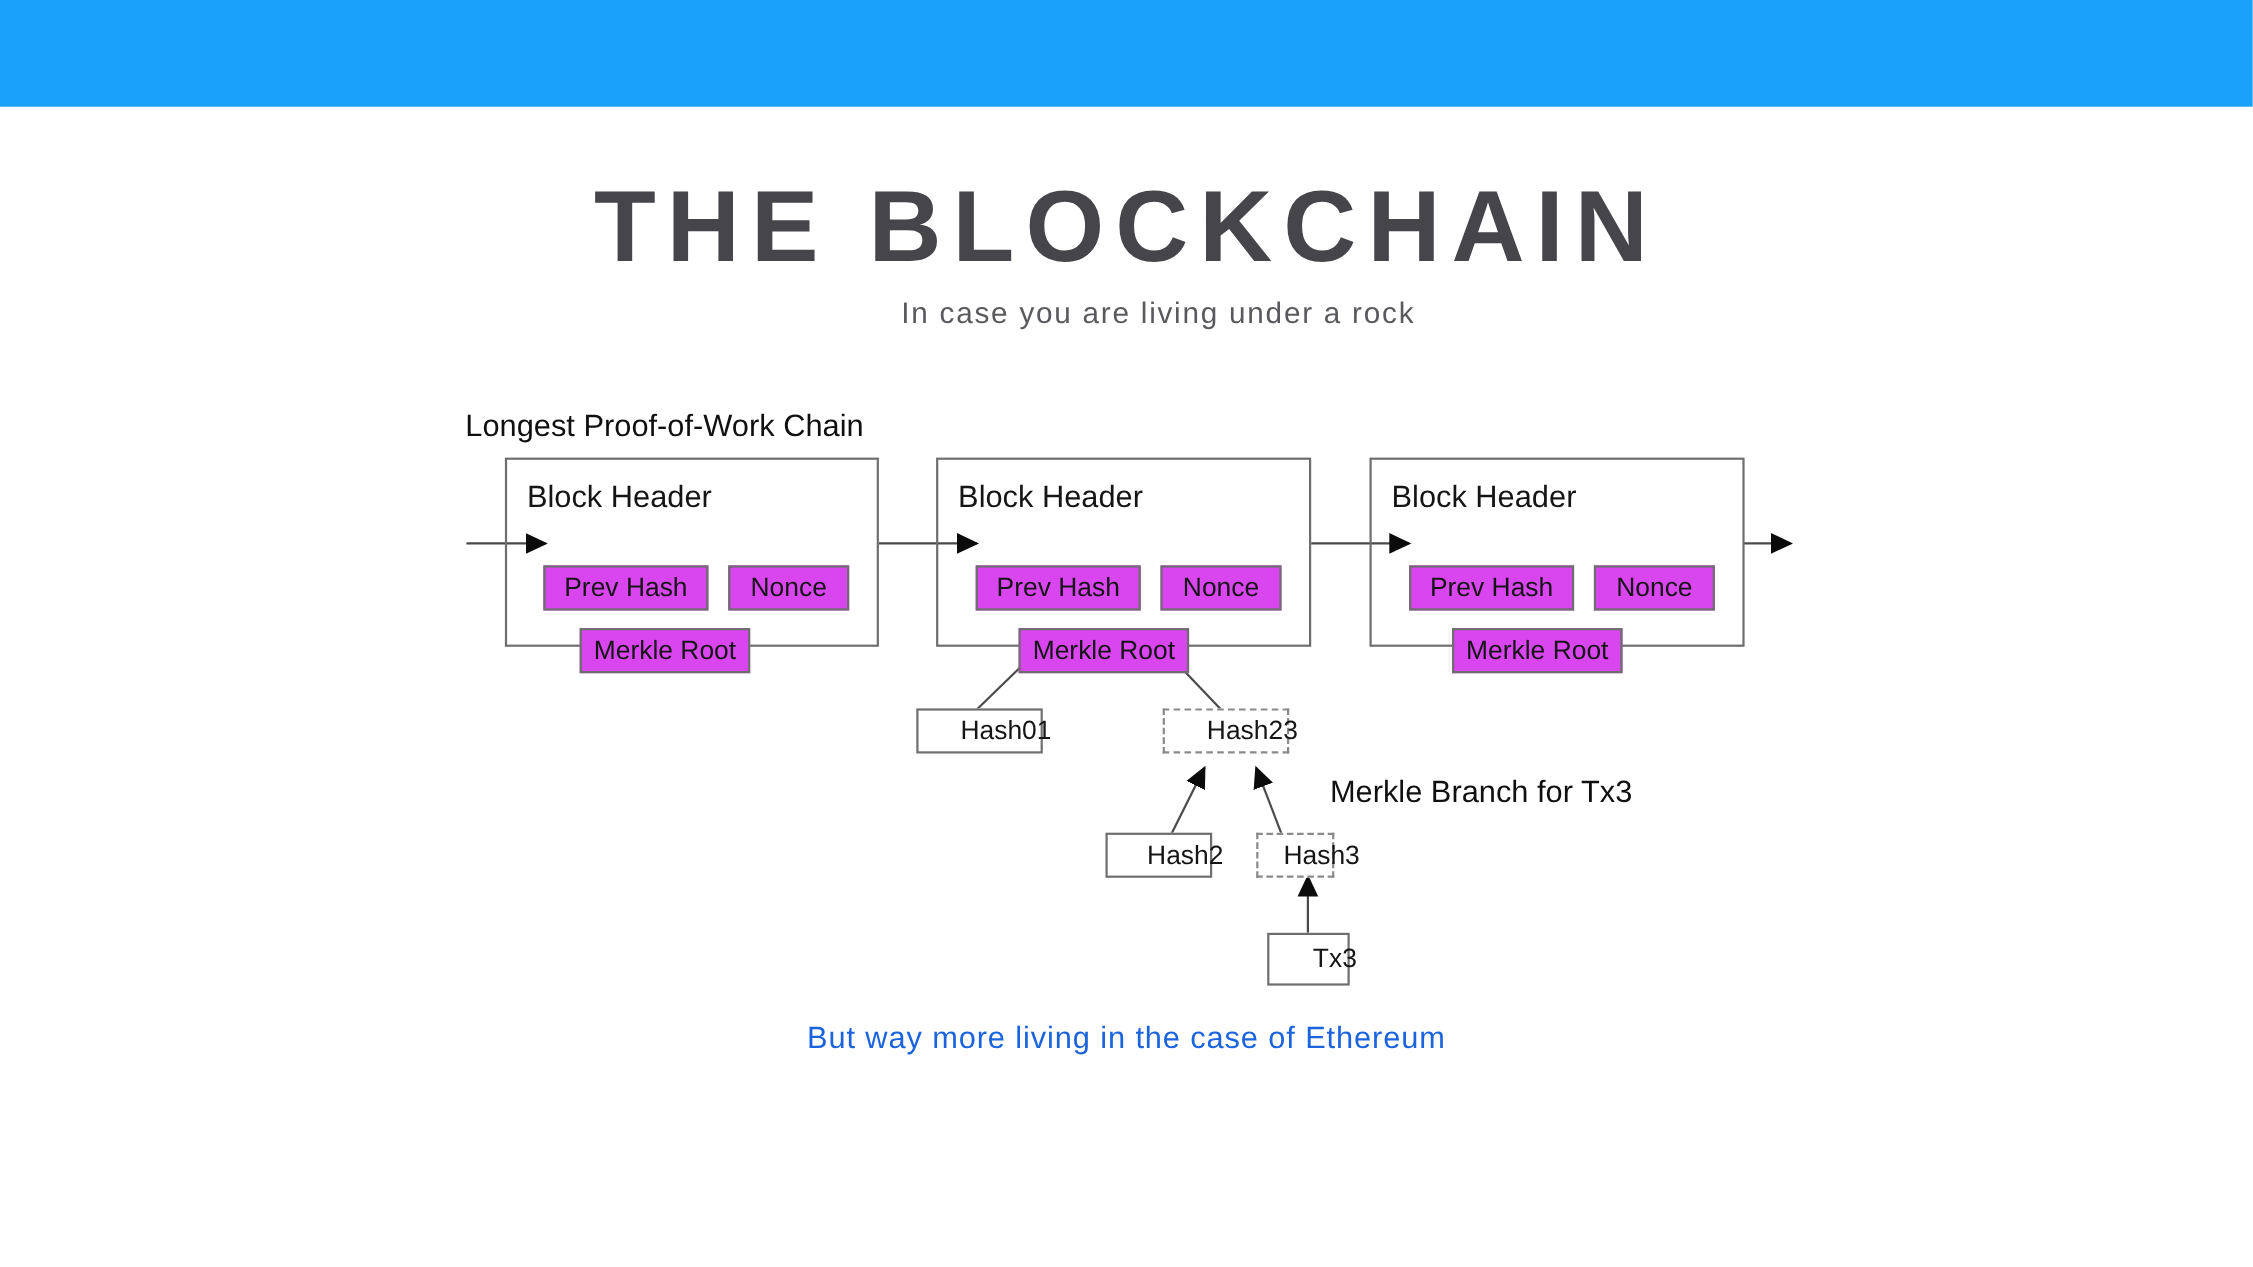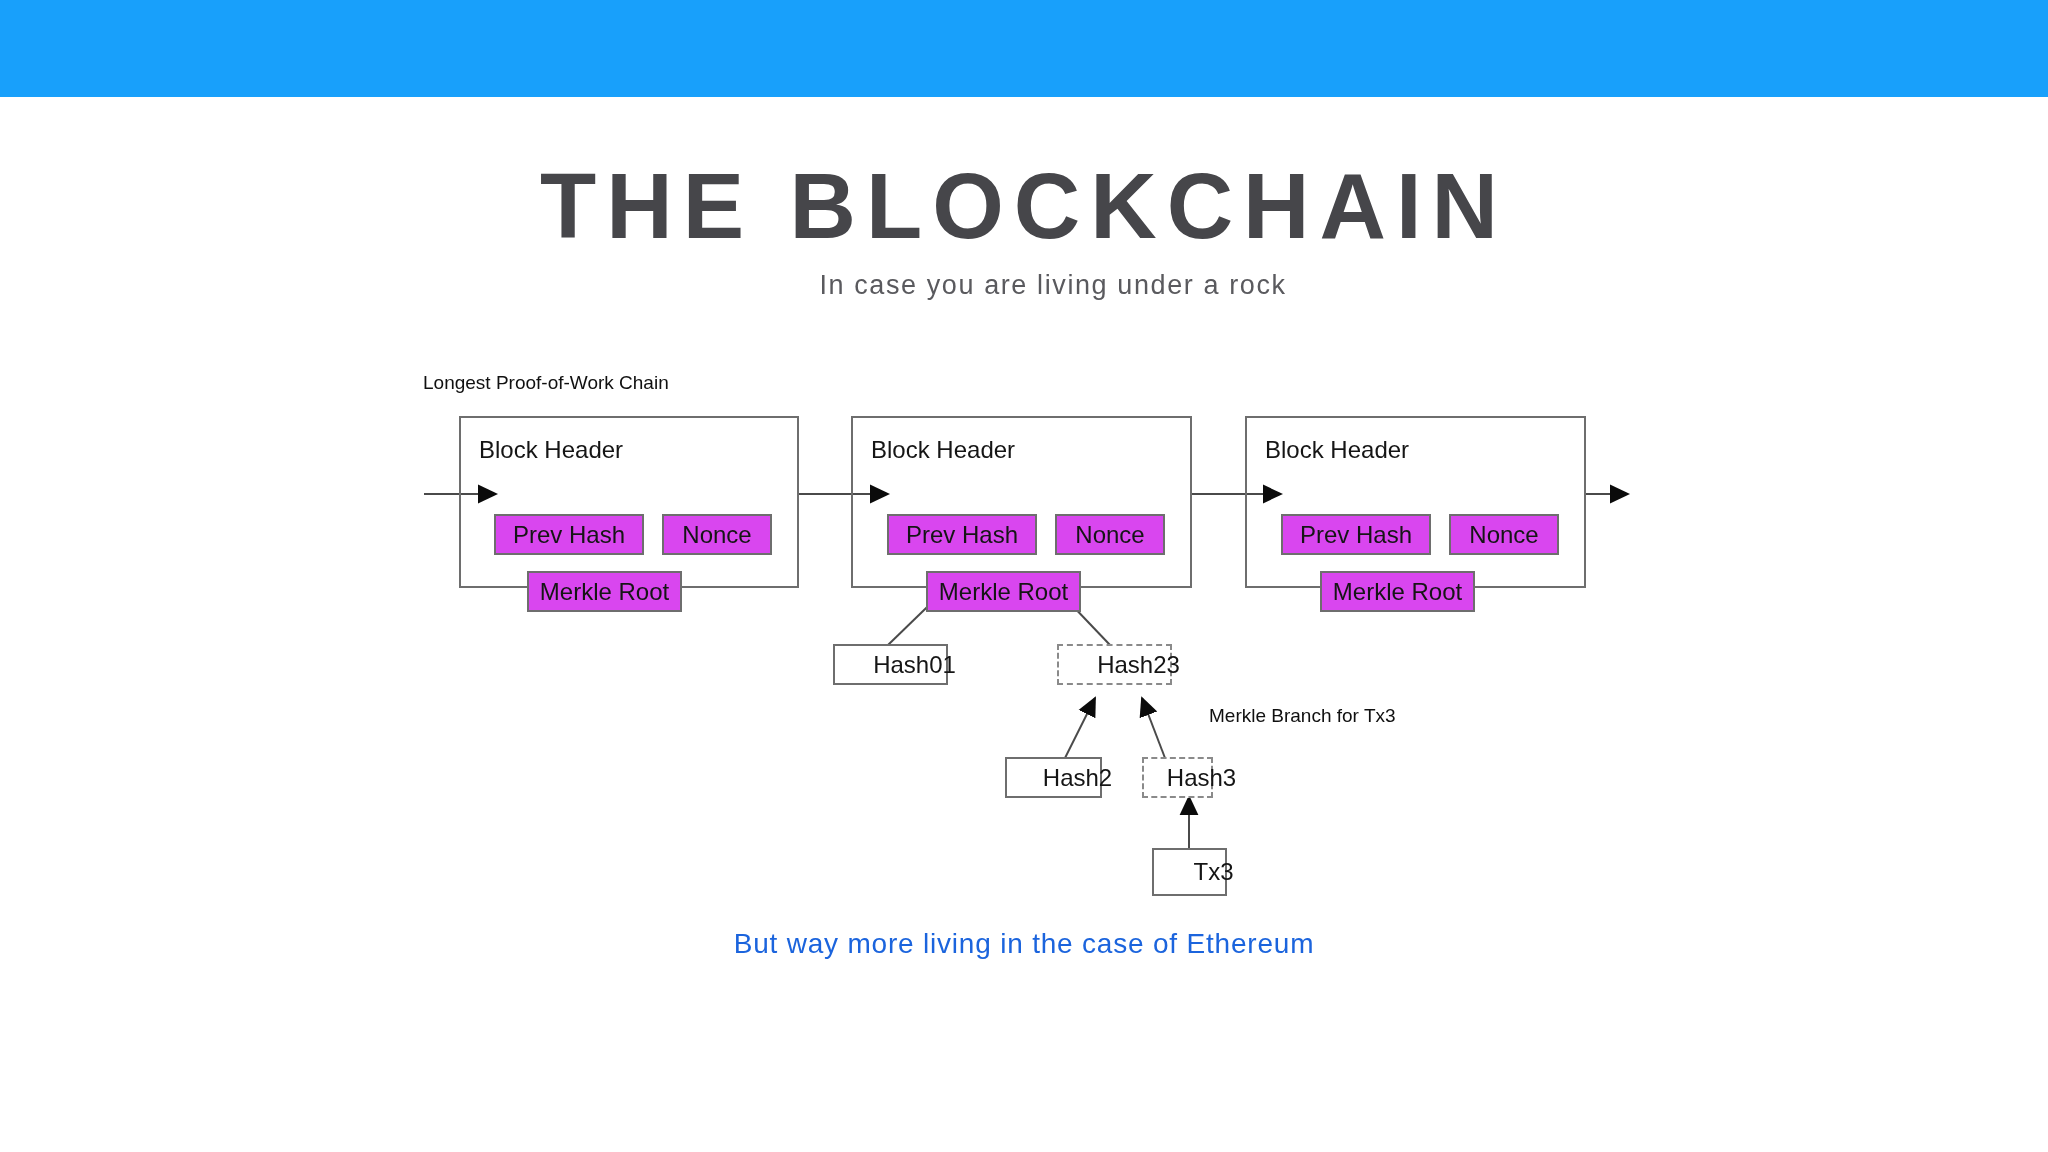--- a/index.html
+++ b/index.html
@@ -65,38 +65,38 @@
   #diagram {
     position: absolute;
     left: 0; top: 0;
     width: 2048px;
     height: 1152px;
   }
   #diagram svg { display: block; }
 
   .dg-label {
     position: absolute;
-    font-size: 19px;
+    font-size: 28px;
     color: #101010;
     line-height: 1;
     white-space: nowrap;
   }
 
   
   .block {
     position: absolute;
     box-sizing: border-box;
     border: 2px solid #6E6E6E;
     background: transparent;
   }
   .block-header-label {
     position: absolute;
     left: 18px;
     top: 18px;
-    font-size: 24px;
+    font-size: 28px;
     color: #151515;
     white-space: nowrap;
   }
   
   .field {
     position: absolute;
     box-sizing: border-box;
     border: 2px solid #6E6E6E;
     background: #d946ef;
     font-size: 24px;

